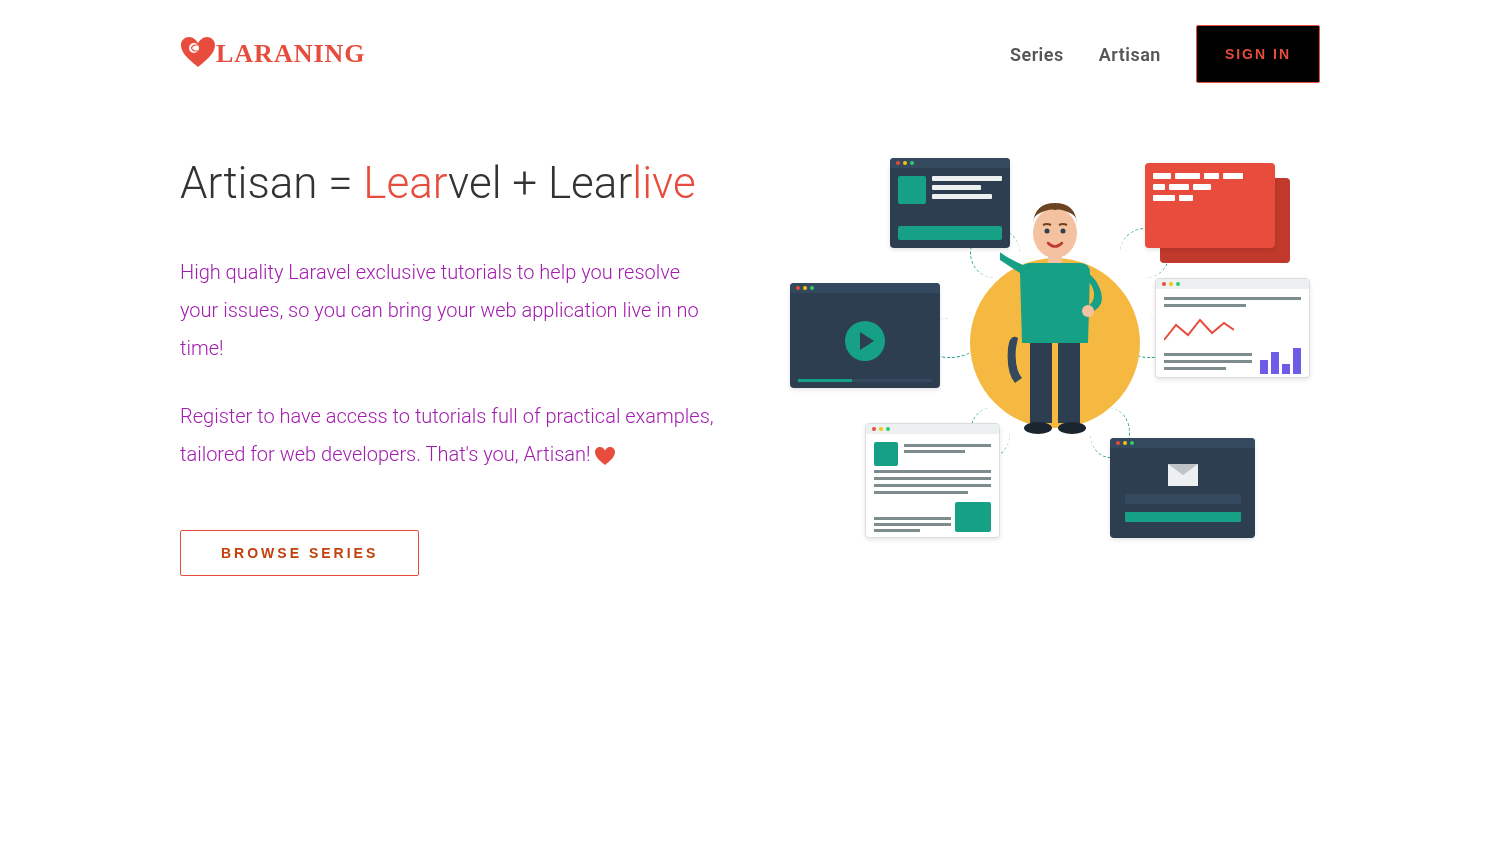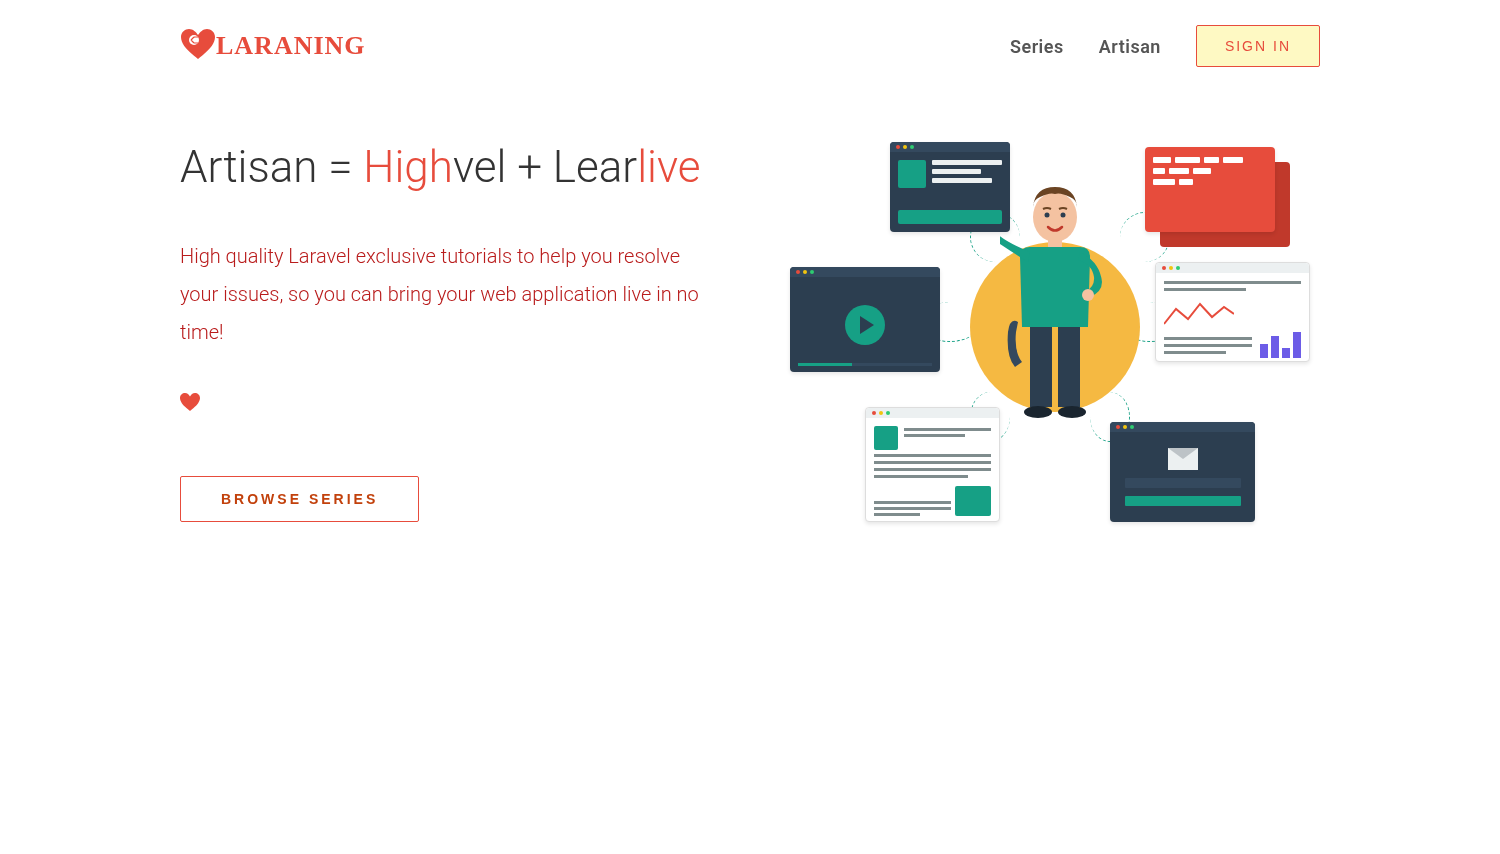--- a/index.html
+++ b/index.html
@@ -7,29 +7,29 @@
     
     .container { max-width: 1200px; margin: 0 auto; padding: 0 30px; }
     
     
     .header { display: flex; justify-content: space-between; align-items: center; padding: 25px 0 20px; }
     .logo { display: flex; align-items: center; gap: 0; }
     .logo-icon { color: #e74c3c; }
     .logo-text { font-size: 26px; font-weight: 700; letter-spacing: 1px; color: #e74c3c; font-family: Georgia, serif; }
     .nav { display: flex; align-items: center; gap: 35px; }
     .nav-link { color: #555; text-decoration: none; font-size: 18px; font-weight: 600; letter-spacing: 0.5px; }
-    .signin-btn { border: 1px solid #e74c3c; color: #e74c3c; background: #fef9c3; padding: 12px 28px; font-size: 14px; font-weight: 400; letter-spacing: 2px; cursor: pointer; border-radius: 2px; }
+    .signin-btn { border: 1px solid #e74c3c; color: #e74c3c; background: #000000; padding: 20px 28px; font-size: 14px; font-weight: 700; letter-spacing: 2px; cursor: pointer; border-radius: 2px; }
     
     
     .hero { display: flex; gap: 60px; padding-top: 45px; }
     .hero-left { flex: 1; max-width: 560px; }
     .hero-title { font-size: 44px; font-weight: 300; color: #333; line-height: 1.6; margin-bottom: 35px; }
     .hero-title .accent { color: #e74c3c; }
     .hero-subtitle { color: #e74c3c; font-size: 20px; font-weight: 700; margin-bottom: 40px; }
-    .hero-para { color: #b91c1c; font-size: 20px; line-height: 1.9; margin-bottom: 30px; font-weight: 300; }
+    .hero-para { color: #a21caf; font-size: 20px; line-height: 1.9; margin-bottom: 30px; font-weight: 300; }
     .heart-inline { color: #e74c3c; vertical-align: middle; }
     .browse-btn { border: 1px solid #e74c3c; color: #c2410c; background: #fff; padding: 14px 40px; font-size: 14px; font-weight: 700; letter-spacing: 3px; cursor: pointer; border-radius: 2px; margin-top: 25px; }
     
     
     .hero-right { flex: 1; display: flex; justify-content: center; align-items: flex-start; padding-top: 10px; }
     .illustration { width: 520px; height: 400px; position: relative; }
     
     .window { position: absolute; background: #2c3e50; border-radius: 4px; box-shadow: 0 2px 4px rgba(0,0,0,0.1); }
     .window-bar { height: 10px; background: #34495e; border-radius: 4px 4px 0 0; display: flex; align-items: center; padding: 0 6px; gap: 3px; }
     .dot { width: 4px; height: 4px; border-radius: 50%; }
@@ -109,25 +109,25 @@
     <nav class="nav">
       <a href="#" class="nav-link">Series</a>
       <a href="#" class="nav-link">Artisan</a>
       <button class="signin-btn">SIGN IN</button>
     </nav>
   </header>
 
   <section class="hero">
     <div class="hero-left">
       <h1 class="hero-title">
-        <span>Artisan = </span><span class="accent">High</span><span>vel + Lear</span><span class="accent">live</span>
+        <span>Artisan = </span><span class="accent">Lear</span><span>vel + Lear</span><span class="accent">live</span>
       </h1>
       <p class="hero-para">High quality Laravel exclusive tutorials to help you resolve your issues, so you can bring your web application live in no time!</p>
       <p class="hero-para">
-        <span class="heart-inline">
+        <span>Register to have access to tutorials full of practical examples, tailored for web developers. That's you, Artisan!  </span><span class="heart-inline">
           <svg width="20" height="18" viewBox="0 0 20 18" fill="currentColor" style="display:inline-block;vertical-align:-2px">
             <path d="M10 18s-1.2-.9-3.6-3C2.8 12 0 8.4 0 5 0 2 2.4 0 5 0c2.4 0 4 1.8 5 3.6C11 1.8 12.6 0 15 0c2.6 0 5 2 5 5 0 3.4-2.8 7-6.4 10-2.4 2.1-3.6 3-3.6 3z"></path>
           </svg>
         </span>
       </p>
       <button class="browse-btn">BROWSE SERIES</button>
     </div>
 
     <div class="hero-right">
       <div class="illustration">

